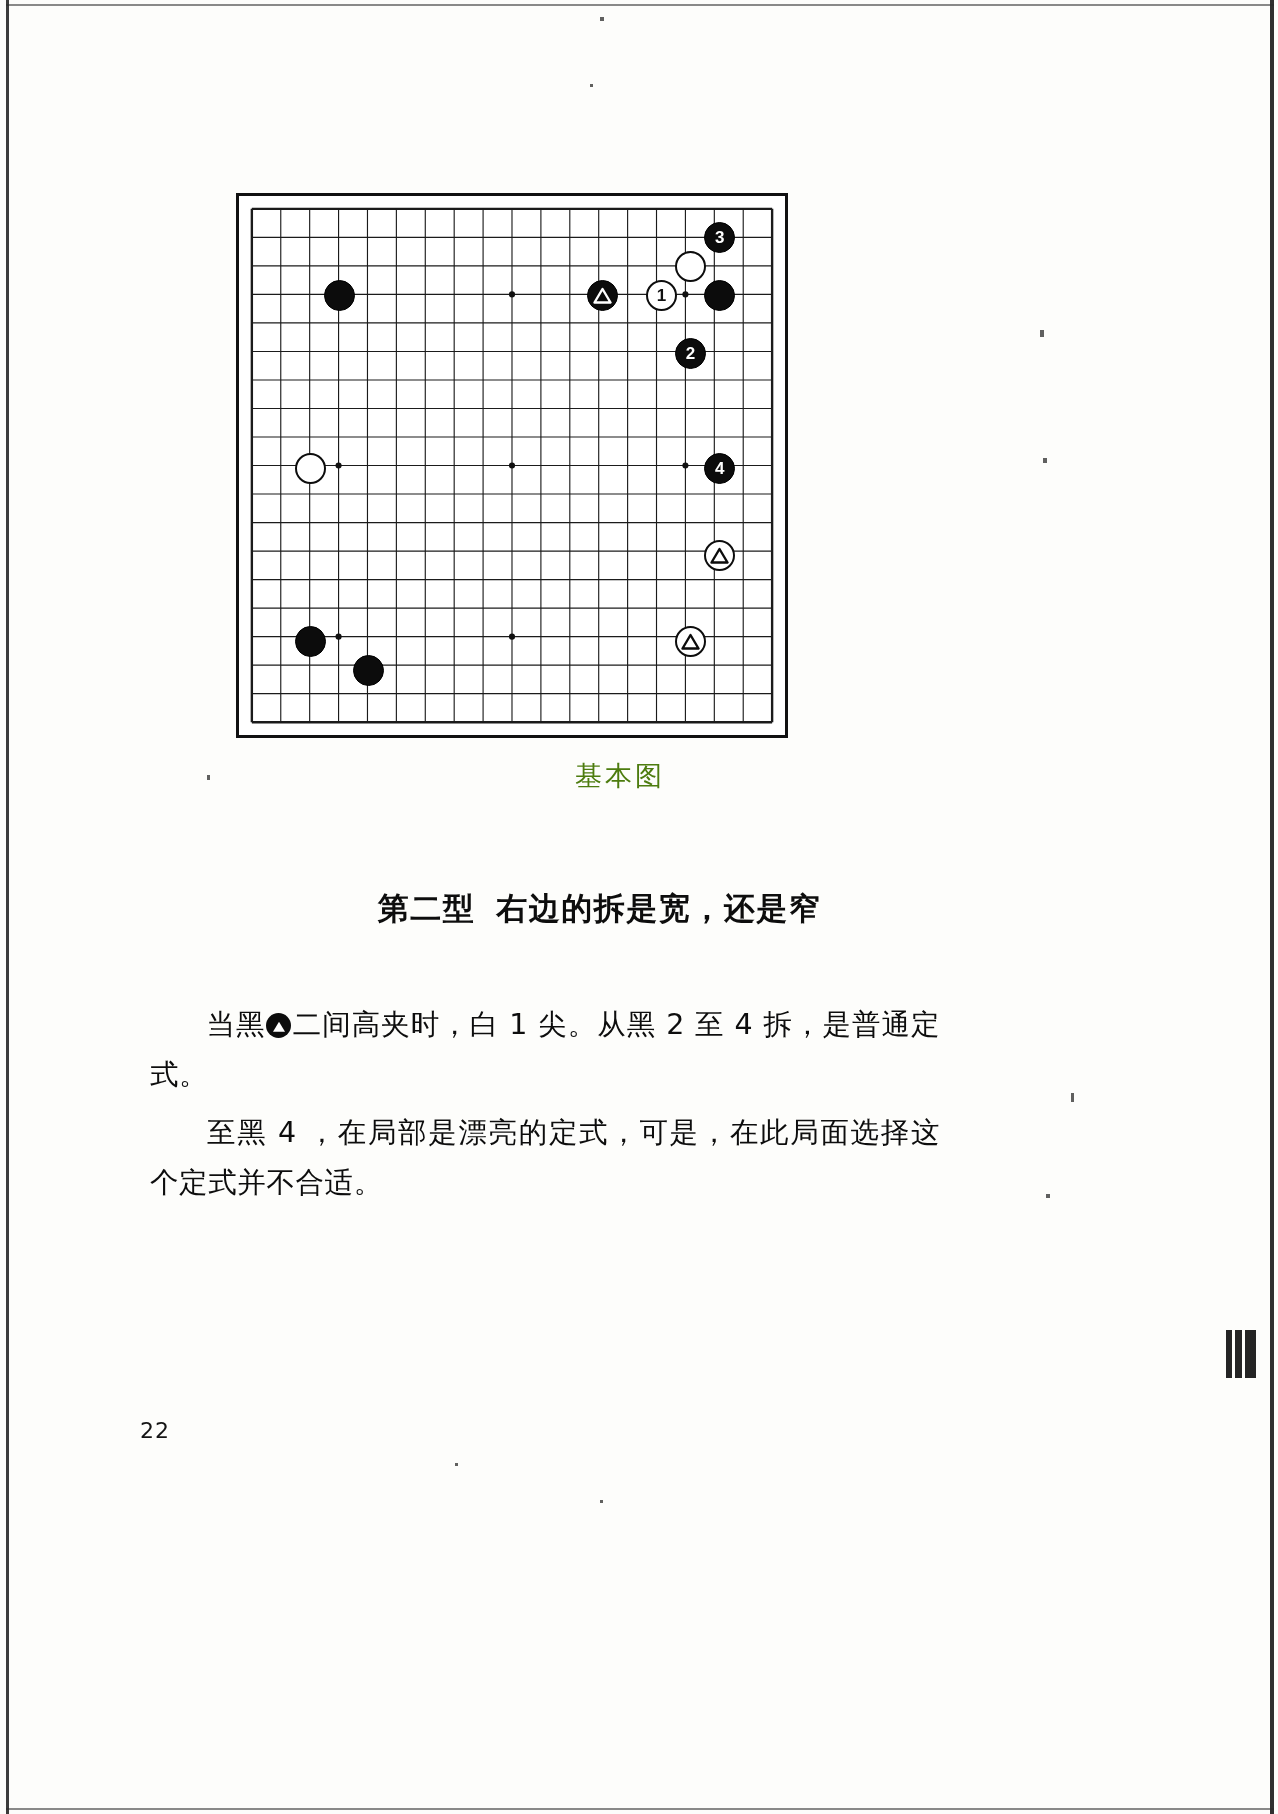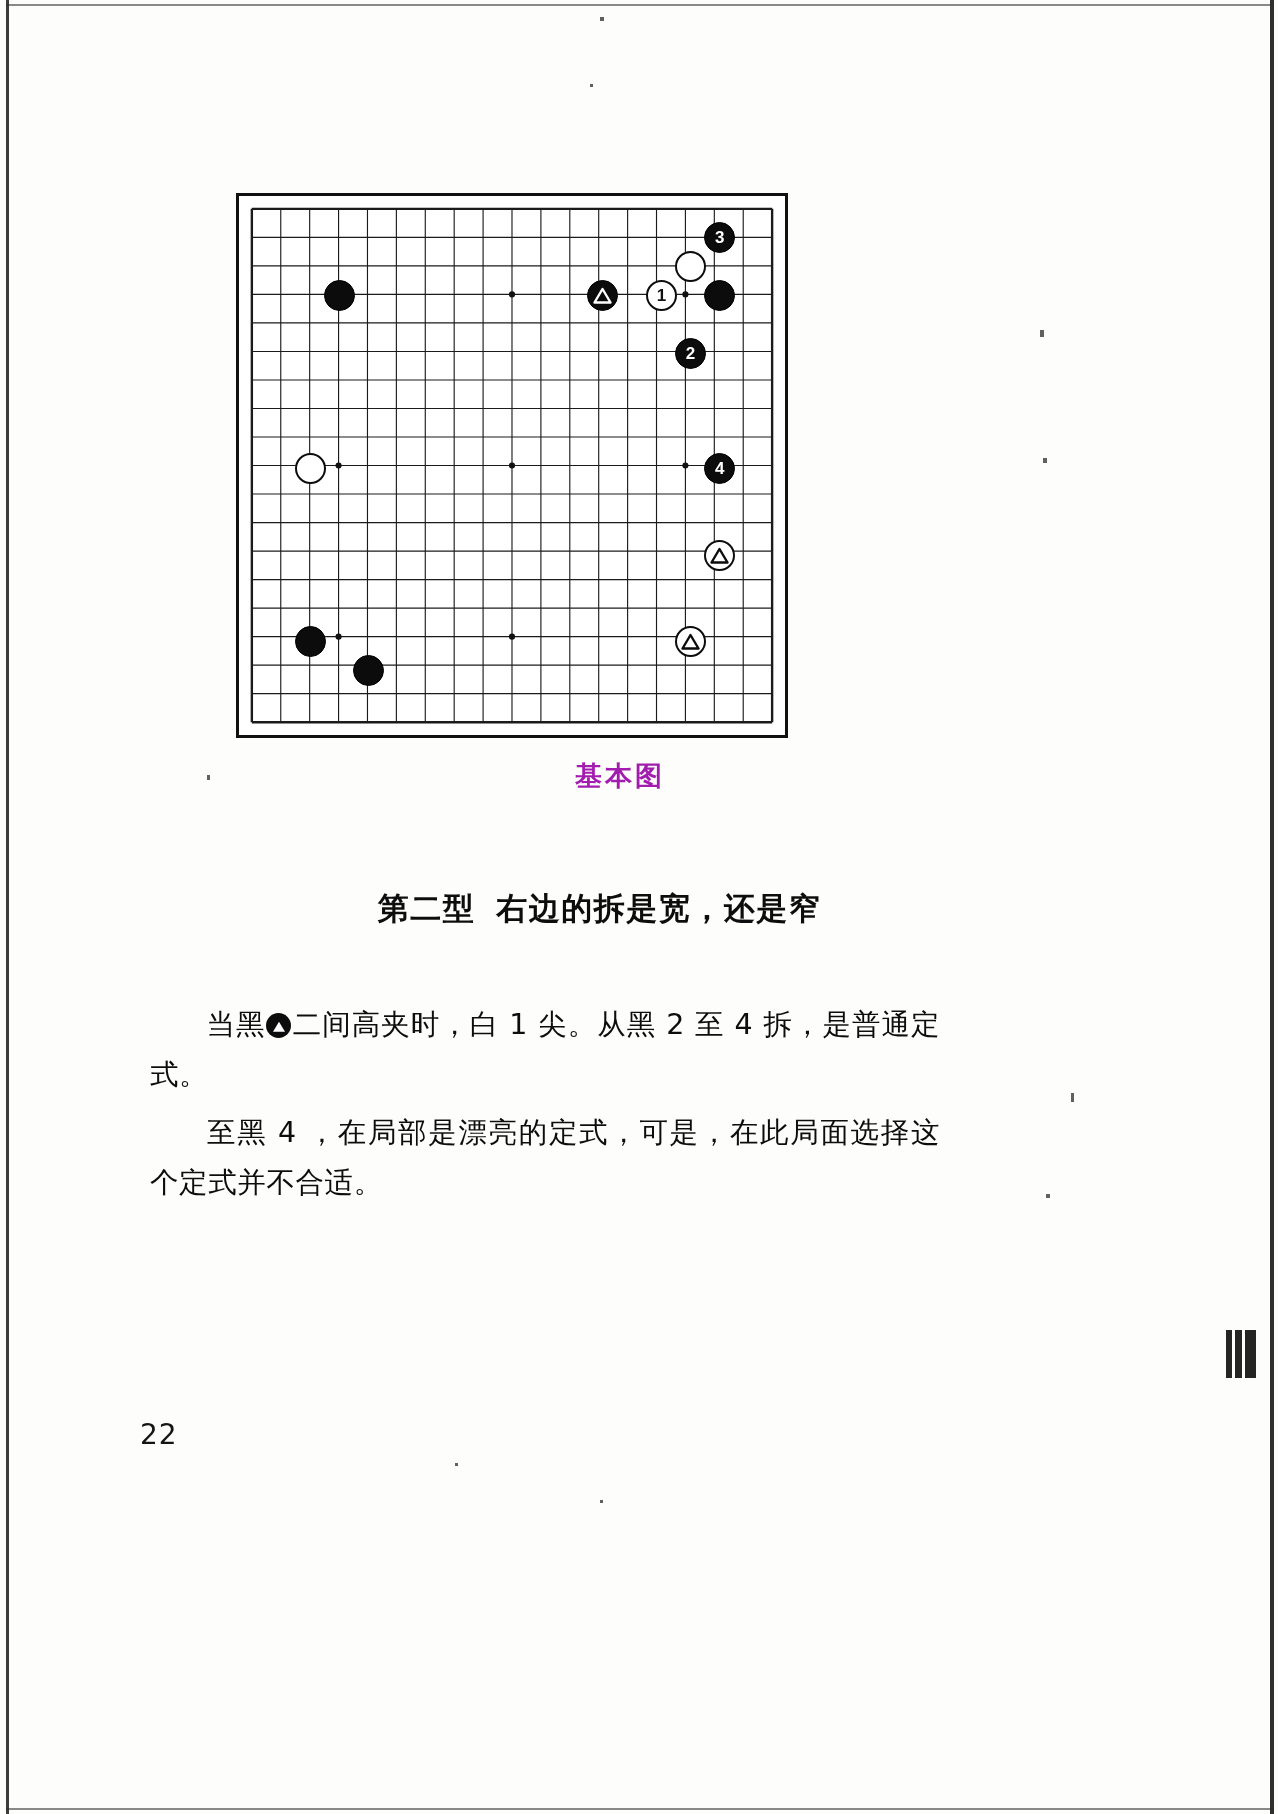--- a/index.html
+++ b/index.html
@@ -51,23 +51,23 @@
   .stone.white{ background:#ffffff; border:2.4px solid #0d0d0d; color:#111; }
   .stone .num{ font-size:17px; letter-spacing:-.5px; transform:translateY(-.5px); }
   .tri-svg{ display:block; }
 
   .caption{
     position:absolute;
     left:0; right:0;
     top:758px;
     text-align:center;
     font-family:"DejaVu Sans", sans-serif;
-    font-weight:700;
+    font-weight:400;
     font-size:27px;
-    color:#a21caf;
+    color:#4d7c0f;
     letter-spacing:3px;
   }
   .caption span{ margin-left:-38px; }
 
   
   #body-text{
     position:absolute;
     left:150px; top:852px;
     width:790px;
     color:#0d0d0d;
@@ -129,21 +129,21 @@
     border-left:6px solid transparent;
     border-right:6px solid transparent;
     border-bottom:10px solid #0c0c0c;
   }
   .sp{ display:inline-block; width:7px; }
 
   #page-number{
     position:absolute;
     left:140px; top:1418px;
     font-family:"DejaVu Sans", sans-serif;
-    font-size:28px;
+    font-size:22px;
     color:#141414;
     letter-spacing:1px;
   }
 
   
   .speck{ position:absolute; background:#2b2b2b; opacity:.75; }
   #spine-mark{
     position:absolute;
     right:22px; top:1330px;
     width:30px; height:48px;

